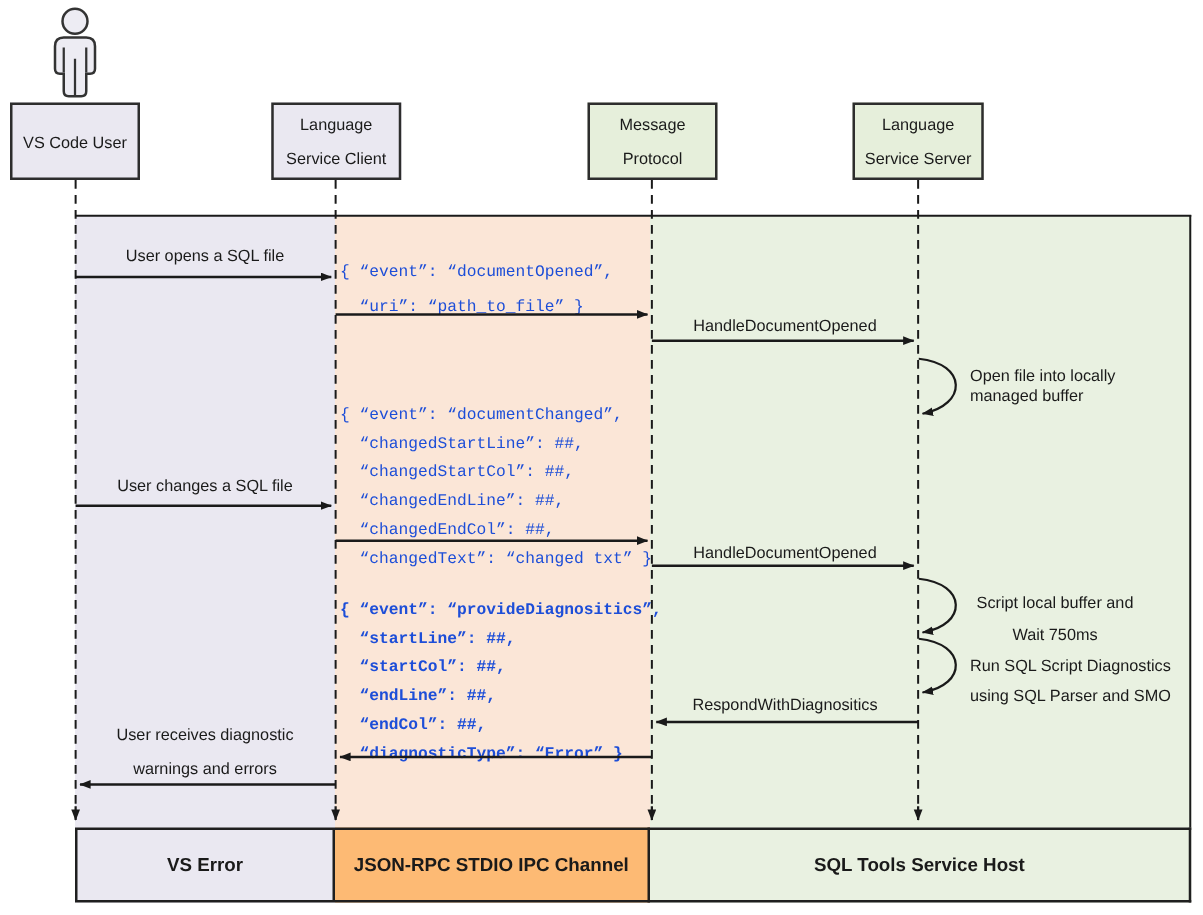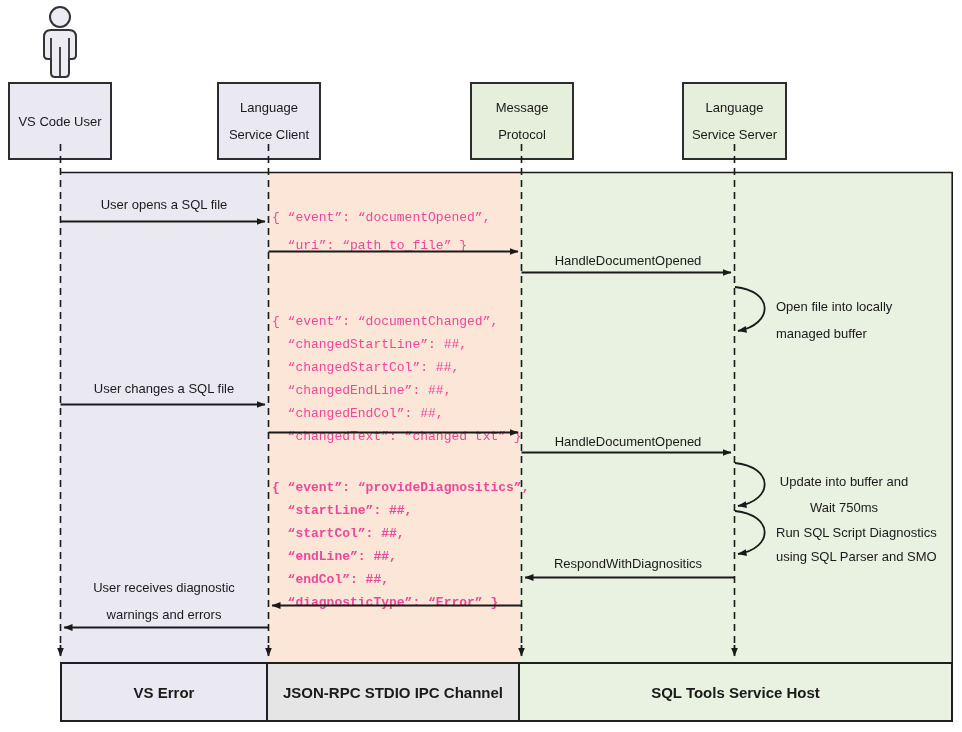--- a/index.html
+++ b/index.html
@@ -8,21 +8,21 @@
     font-family:"Liberation Sans", sans-serif; color:#1a1a1a; overflow:hidden;
   }
   * { box-sizing:border-box; }
 
   .lane { position:absolute; top:172px; height:490px; }
   .lane-user    { left:60px;  width:208px; background:#eae8f1; }
   .lane-ipc     { left:268px; width:252px; background:#fbe6d7; }
   .lane-host    { left:520px; width:433px; background:#e9f1e1; }
 
   .actor-box {
-    position:absolute; top:82px; height:78px; border:2px solid #2d2d2d;
+    position:absolute; top:82px; height:62px; border:2px solid #2d2d2d;
     display:flex; align-items:center; justify-content:center; text-align:center;
     font-size:13px; line-height:27px; white-space:pre-line;
   }
   .actor-lavender { background:#eae8f1; }
   .actor-green    { background:#e6efdb; }
 
   .footer-box {
     position:absolute; top:662px; height:60px; border:2px solid #1f1f1f;
     display:flex; align-items:center; justify-content:center;
     font-weight:bold; font-size:15px; text-align:center;
@@ -31,21 +31,21 @@
 
   .msg {
     position:absolute; font-size:13px; line-height:18px;
     white-space:pre-line;
   }
   .msg-center { text-align:center; }
 
   .payload {
     position:absolute; left:272px;
     font-family:"Liberation Mono","DejaVu Sans Mono",monospace;
-    font-size:13px; white-space:pre; color:#ec4899;
+    font-size:13px; white-space:pre; color:#1d4ed8;
   }
   .payload-1 { line-height:28px; }
   .payload-2 { line-height:23px; }
 
   .overlay { position:absolute; left:0; top:0; pointer-events:none; }
 </style>
 </head>
 <body>
 
 <div class="lane lane-user"></div>
@@ -55,49 +55,49 @@
 <div class="actor-box actor-lavender" style="left:8px;   width:104px;">VS Code User</div>
 <div class="actor-box actor-lavender" style="left:217px; width:104px;">Language
 Service Client</div>
 <div class="actor-box actor-green" style="left:470px; width:104px;">Message
 Protocol</div>
 <div class="actor-box actor-green" style="left:682px; width:105px;">Language
 Service Server</div>
 
 <div class="msg msg-center" style="left:60px;  width:208px; top:196px;">User opens a SQL file</div>
 <div class="msg msg-center" style="left:521px; width:214px; top:252px;">HandleDocumentOpened</div>
-<div class="msg" style="left:776px; top:293px; line-height:27px;">Open file into locally
+<div class="msg" style="left:776px; top:293px; line-height:16px;">Open file into locally
 managed buffer</div>
 <div class="msg msg-center" style="left:60px;  width:208px; top:380px;">User changes a SQL file</div>
 <div class="msg msg-center" style="left:521px; width:214px; top:433px;">HandleDocumentOpened</div>
-<div class="msg msg-center" style="left:768px; width:152px; top:469px; line-height:26px;">Update into buffer and
+<div class="msg msg-center" style="left:768px; width:152px; top:469px; line-height:26px;">Script local buffer and
 Wait 750ms</div>
 <div class="msg" style="left:776px; top:521px; line-height:24px;">Run SQL Script Diagnostics
 using SQL Parser and SMO</div>
 <div class="msg msg-center" style="left:521px; width:214px; top:555px;">RespondWithDiagnositics</div>
 <div class="msg msg-center" style="left:60px;  width:208px; top:574px; line-height:27px;">User receives diagnostic
 warnings and errors</div>
 
 <pre class="payload payload-1" style="top:191px;">{ “event”: “documentOpened”,
   “uri”: “path_to_file” }</pre>
-<pre class="payload payload-2" style="top:286px;margin-top:24px;">{ “event”: “documentChanged”,
+<pre class="payload payload-2" style="top:296px;margin-top:24px;">{ “event”: “documentChanged”,
   “changedStartLine”: ##,
   “changedStartCol”: ##,
   “changedEndLine”: ##,
   “changedEndCol”: ##,
   “changedText”: “changed txt” }</pre>
 <pre class="payload payload-2" style="top:463px;font-weight:bold;">{ “event”: “provideDiagnositics”,
   “startLine”: ##,
   “startCol”: ##,
   “endLine”: ##,
   “endCol”: ##,
   “diagnosticType”: “Error” }</pre>
 
 <div class="footer-box" style="left:60px;  width:208px; background:#eae8f1;">VS Error</div>
-<div class="footer-box no-left" style="left:268px; width:252px; background:#e5e5e5;">JSON-RPC STDIO IPC Channel</div>
+<div class="footer-box no-left" style="left:268px; width:252px; background:#fdba74;">JSON-RPC STDIO IPC Channel</div>
 <div class="footer-box no-left" style="left:520px; width:433px; background:#e9f1e1;">SQL Tools Service Host</div>
 
 <svg class="overlay" width="962" height="732" viewBox="0 0 962 732">
   <defs>
     <marker id="ah" markerWidth="10" markerHeight="9" refX="8.5" refY="3.5" orient="auto" markerUnits="userSpaceOnUse">
       <path d="M0,0 L9,3.5 L0,7 Z" fill="#1a1a1a"></path>
     </marker>
   </defs>
 
   <g stroke="#333333" stroke-width="2" fill="#edecf3">

